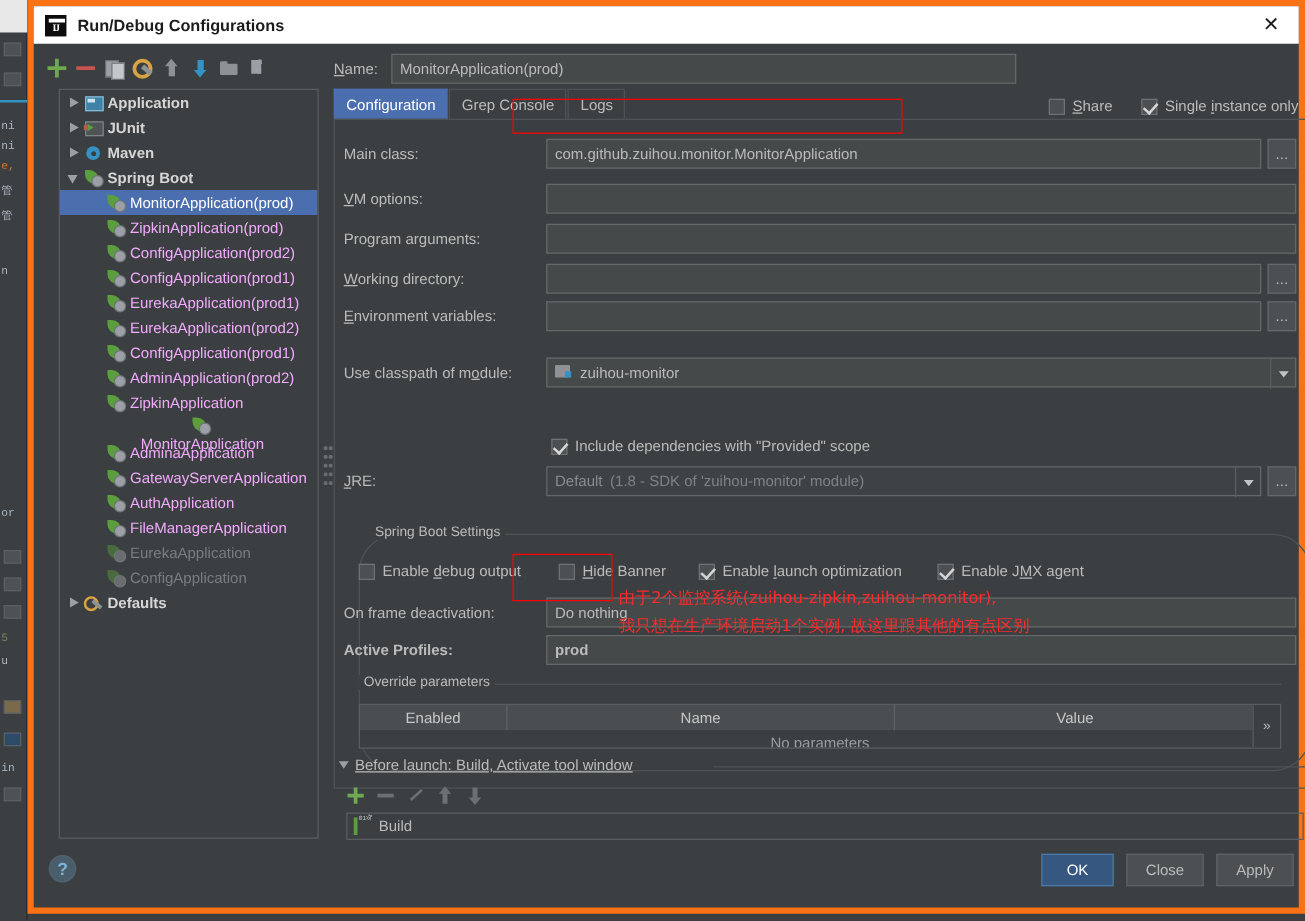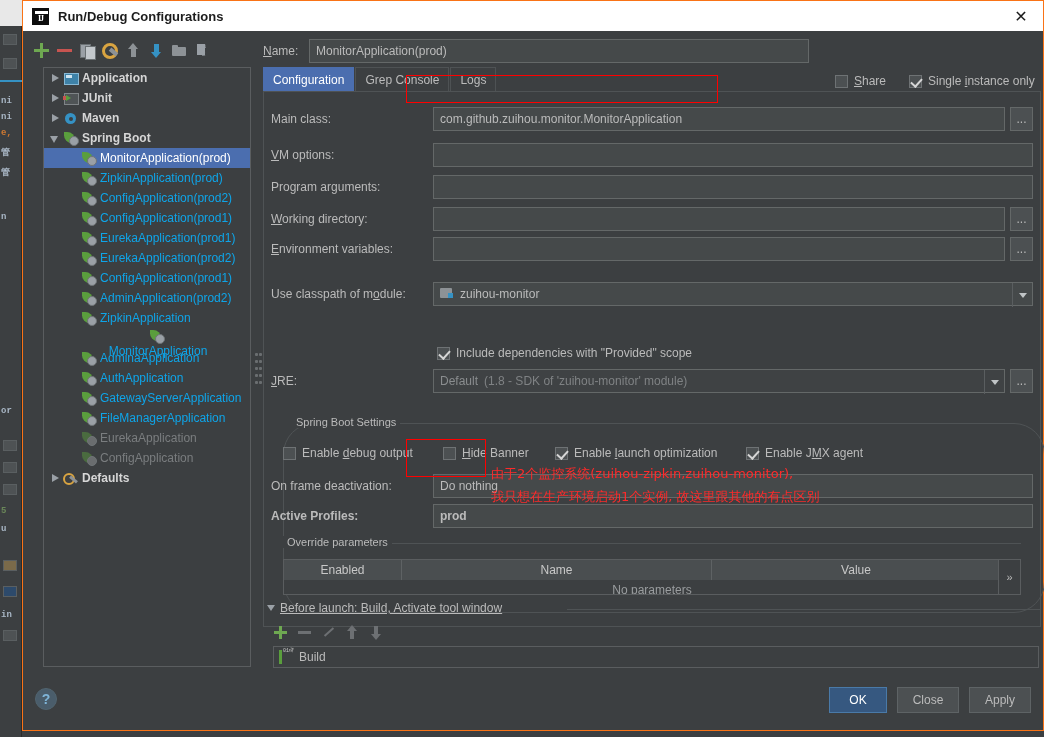--- a/index.html
+++ b/index.html
@@ -11,36 +11,36 @@
     background: #3c3f41;
   }
 
   
   #bg-ide {
     position: absolute; left: 0; top: 0; width: 1044px; height: 737px;
     background: #3c3f41;
   }
   .bg-strip {
     position: absolute; left: 0; top: 0; width: 22px; height: 737px;
-    background: #3c3f41; border-right: 1px solid #2b2b2b; font-weight: bold;
+    background: #3c3f41; border-right: 1px solid #2b2b2b;
   }
   .bg-tb { position:absolute; left:0; top:0; width:22px; height:26px; background:#e8e8e8; }
   .bg-chip { position: absolute; left: 3px; width: 14px; height: 11px; background: #4e5254; border:1px solid #5a5f61;}
   .bg-tealline { position:absolute; left:0; width:22px; height:2px; background:#3592c4; }
   .bg-txt {
     position: absolute; left: 1px; font-size: 9px; color: #a9b7c6;
     font-family: "Liberation Mono", monospace; white-space: nowrap;
   }
 
   
   #dialog {
     position: absolute; left: 22px; top: 0;
     width: 1022px; height: 731px;
     background: #3c3f41;
-    border: 1px solid #f97316;
+    border: 5px solid #f97316;
   }
   #titlebar {
     height: 30px; background: #ffffff; position: relative;
     display: flex; align-items: center;
   }
   .ij-logo {
     width: 17px; height: 17px; margin-left: 9px; margin-right: 9px;
     background: #0d0d0d; position: relative; flex: none;
     border: 1px solid #0d0d0d;
   }
@@ -131,21 +131,21 @@
     background:#9aa0a6; width:2px; height:11px;
   }
 
   #tree-panel {
     position: absolute; left: 20px; top: 36px; width: 208px; height: 600px;
     background: #3c3f41; border: 1px solid #5a5d5f;
     overflow: hidden;
   }
   .tree-row {
     height: 20px; display: flex; align-items: center;
-    font-size: 12px; color: #0ea5e9; white-space: nowrap;
+    font-size: 12px; color: #f0abfc; white-space: nowrap;
     padding-left: 4px; cursor: pointer;
   }
   .tree-row.selected { background: #4b6eaf; color: #ffffff; }
   .tree-row.dim { color: #7a7d7f; }
   .tree-row.bold { font-weight: bold; color: #d6d6d6; }
   .twisty {
     width: 14px; height: 20px; position: relative; flex: none;
   }
   .twisty.closed::before {
     content:""; position:absolute; left:4px; top:6px; width:0; height:0;
@@ -521,26 +521,26 @@
           <span>MonitorApplication</span>
         </div>
         <div class="tree-row" style="padding-left: 22px;">
           <span class="leaf-pad"></span>
           <span class="t-icon ic-spring"></span>
           <span>AdminaApplication</span>
         </div>
         <div class="tree-row" style="padding-left: 22px;">
           <span class="leaf-pad"></span>
           <span class="t-icon ic-spring"></span>
+          <span>GatewayServerApplication</span>
+        </div>
+        <div class="tree-row" style="padding-left: 22px;">
+          <span class="leaf-pad"></span>
+          <span class="t-icon ic-spring"></span>
           <span>AuthApplication</span>
-        </div>
-        <div class="tree-row" style="padding-left: 22px;">
-          <span class="leaf-pad"></span>
-          <span class="t-icon ic-spring"></span>
-          <span>GatewayServerApplication</span>
         </div>
         <div class="tree-row" style="padding-left: 22px;">
           <span class="leaf-pad"></span>
           <span class="t-icon ic-spring"></span>
           <span>FileManagerApplication</span>
         </div>
         <div class="tree-row dim" style="padding-left: 22px;">
           <span class="leaf-pad"></span>
           <span class="t-icon ic-spring dimmed"></span>
           <span>EurekaApplication</span>

